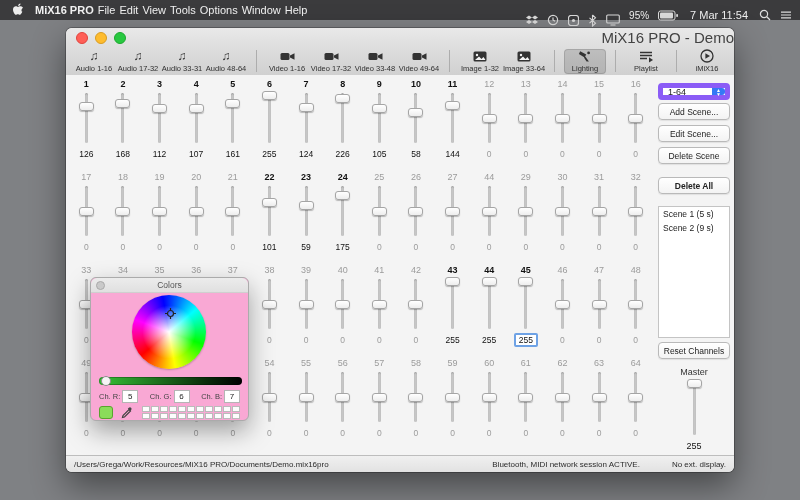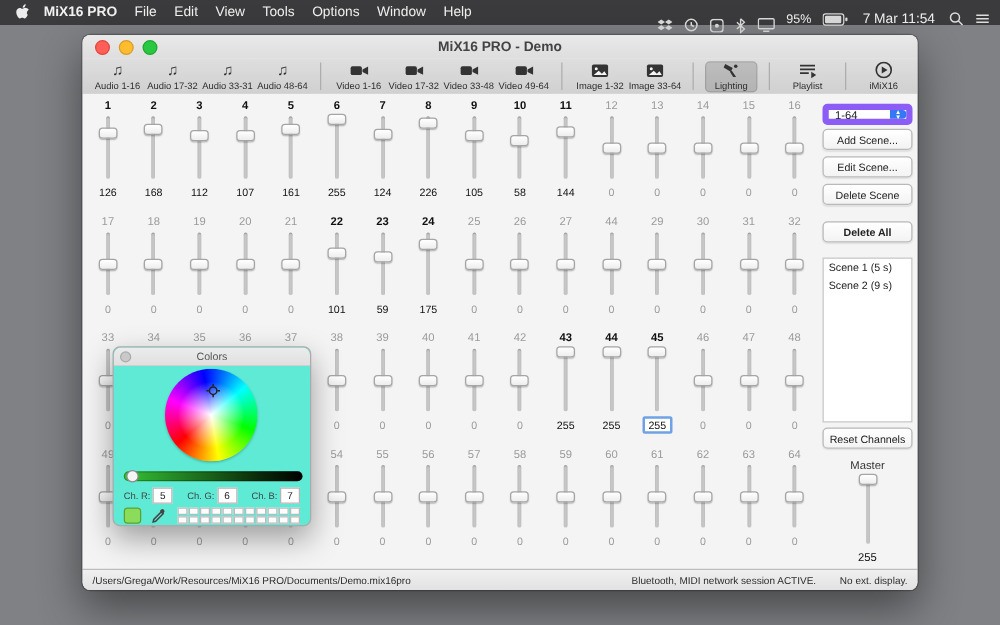--- a/index.html
+++ b/index.html
@@ -5,38 +5,38 @@
   html,body{margin:0;padding:0;width:800px;height:500px;overflow:hidden;
     font-family:"Liberation Sans",sans-serif;-webkit-font-smoothing:antialiased;}
   .desktop{position:absolute;inset:0;background:#7f8184;}
 
   
   .menubar{position:absolute;top:0;left:0;right:0;height:20px;background:#3b3b3d;
     display:flex;align-items:center;color:#f2f2f2;font-size:11px;}
   .mb-apple{margin-left:12px;display:flex;align-items:center;}
   .mb-app{font-weight:bold;margin-left:10px;}
   .mb-menus{display:flex;}
-  .menu-item{margin-left:14px;cursor:default;}
+  .menu-item{margin-left:4px;cursor:default;}
   .mb-right{margin-left:auto;display:flex;align-items:center;gap:9px;margin-right:8px;}
   .mb-right span{display:flex;align-items:center;margin-top:10px;}
   .mb-batt-text{font-size:10px;}
   .mb-clock{font-size:11px;margin:0 2px;}
 
   
   .window{position:absolute;left:66px;top:28px;width:668px;height:444px;
     background:#f4f4f4;border-radius:6px;box-shadow:0 14px 34px rgba(0,0,0,.45),0 0 0 1px rgba(0,0,0,.25);
     overflow:hidden;}
   .titlebar{position:absolute;top:0;left:0;right:0;height:19px;
     background:linear-gradient(#e9e9e9,#dedede);display:flex;align-items:center;}
   .tl{width:10px;height:10px;border-radius:50%;margin-left:7px;display:inline-block;}
   .tl.red{background:#ff5f57;border:0.5px solid #e0443e;margin-left:10px;}
   .tl.yellow{background:#febc2e;border:0.5px solid #d89c22;}
   .tl.green{background:#28c840;border:0.5px solid #1da82f;}
-  .wtitle{position:absolute;left:0;right:0;text-align:center;font-size:11px;
-    font-weight:bold;color:#434343;pointer-events:none;}
+  .wtitle{position:absolute;left:0;right:0;text-align:right;font-size:15px;
+    font-weight:normal;color:#434343;pointer-events:none;}
   .toolbar{position:absolute;top:19px;left:0;right:0;height:28px;
     background:linear-gradient(#dedede,#d0d0d0);border-bottom:1px solid #a9a9a9;
     display:flex;align-items:center;padding:0 6px;}
   .tab{display:flex;flex-direction:column;align-items:center;justify-content:center;
     padding:1px 4px;border-radius:4px;margin:0 1px;cursor:default;min-width:34px;}
   .tab.selected{background:rgba(0,0,0,.14);box-shadow:inset 0 0 0 1px rgba(0,0,0,.12);}
   .tab-icon{height:13px;display:flex;align-items:center;justify-content:center;color:#333;}
   .tab-label{font-size:7.5px;color:#2e2e2e;white-space:nowrap;margin-top:1px;}
   .tb-divider{width:1px;height:22px;background:#adadad;margin:0 8px;flex:none;}
 
@@ -74,21 +74,21 @@
   .scenelist{margin-top:7px;height:132px;background:#fff;border:1px solid #c4c4c4;
     overflow:hidden;box-sizing:border-box;}
   .scene-item{font-size:8.5px;color:#222;padding:2px 4px;}
   .btn.reset{margin-top:4px;margin-bottom:0;}
   .master-label{margin-top:8px;font-size:9px;color:#333;text-align:center;height:11px;}
   .master-wrap{position:relative;height:58px;margin-top:1px;}
   .master-val{font-size:9px;color:#111;text-align:center;margin-top:4px;}
 
   
   .colors-panel{position:absolute;left:24px;top:202px;width:159px;height:144px;
-    background:#5eead4;border:1px solid #ababab;border-radius:6px;
+    background:#f9a8d4;border:1px solid #ababab;border-radius:6px;
     box-shadow:0 10px 24px rgba(0,0,0,.35);z-index:10;box-sizing:border-box;}
   .cp-title{position:absolute;top:0;left:0;right:0;height:14px;
     background:linear-gradient(#ececec,#e0e0e0);border-bottom:1px solid #cfcfcf;
     border-radius:6px 6px 0 0;display:flex;align-items:center;}
   .cp-close{width:7px;height:7px;border-radius:50%;background:#c9c9c9;border:0.5px solid #aaa;
     margin-left:5px;}
   .cp-title-text{position:absolute;left:0;right:0;text-align:center;font-size:8.5px;color:#555;}
   .wheel{position:absolute;left:41px;top:17px;width:74px;height:74px;border-radius:50%;
     background:
       radial-gradient(circle closest-side,#ffffff 0%,rgba(255,255,255,0) 72%),
@@ -113,21 +113,21 @@
   .swatch-grid{margin-left:8px;display:grid;grid-template-rows:repeat(2,6px);
     grid-auto-flow:column;gap:1px;}
   .color-swatch{width:8px;height:6px;background:#fdfdfd;border:0.5px solid #bbb;box-sizing:border-box;}
 
   
   .statusbar{position:absolute;left:0;right:0;bottom:0;height:17px;
     background:linear-gradient(#f0f0f0,#e2e2e2);border-top:1px solid #bdbdbd;
     display:flex;align-items:center;font-size:8px;color:#2b2b2b;box-sizing:border-box;}
   .sb-path{margin-left:8px;}
   .sb-right1{margin-left:auto;}
-  .sb-right2{margin-left:19px;margin-right:8px;}
+  .sb-right2{margin-left:32px;margin-right:8px;}
 </style>
 </head>
 <body>
 
 <div class="desktop">
 
   <div class="menubar">
     <span class="mb-apple">
         <svg width="13" height="14" viewBox="0 0 13 14">
           <path fill="#ededed" d="M9.5 7.3c0-1.7 1.4-2.5 1.5-2.6-.8-1.2-2-1.3-2.5-1.4-1-.1-2 .6-2.5.6-.5 0-1.3-.6-2.2-.6C2.7 3.4 1 4.4 1 6.6c0 1.3.5 2.7 1.1 3.6.5.8 1 1.5 1.8 1.5.7 0 1-.5 1.9-.5.9 0 1.1.5 1.9.5.8 0 1.3-.7 1.8-1.5.6-.9.8-1.8.8-1.8S9.5 9.2 9.5 7.3zM7.9 2.3c.4-.5.7-1.2.6-1.9-.6 0-1.3.4-1.7.9-.4.4-.7 1.1-.6 1.8.7.1 1.3-.3 1.7-.8z"></path>

